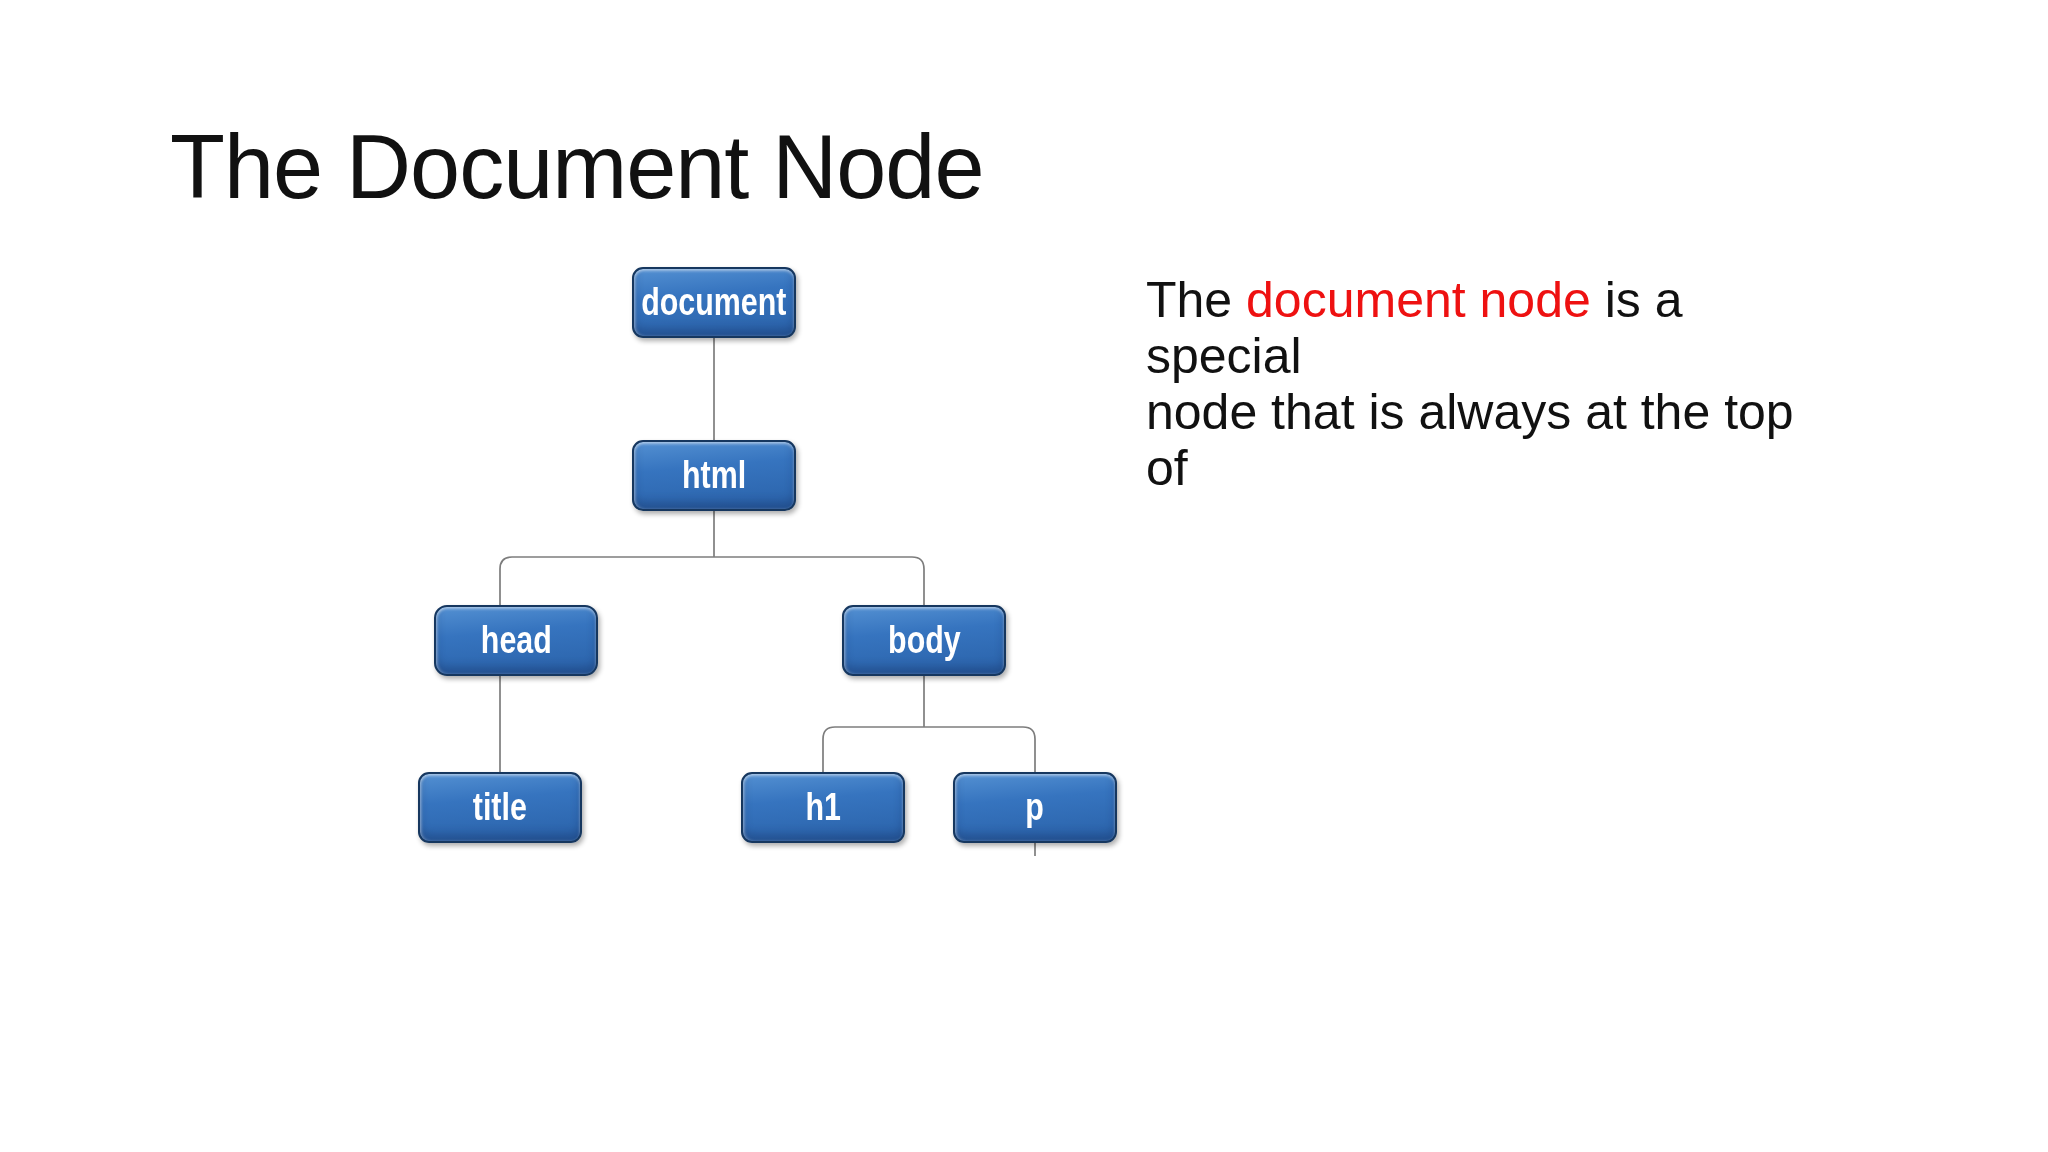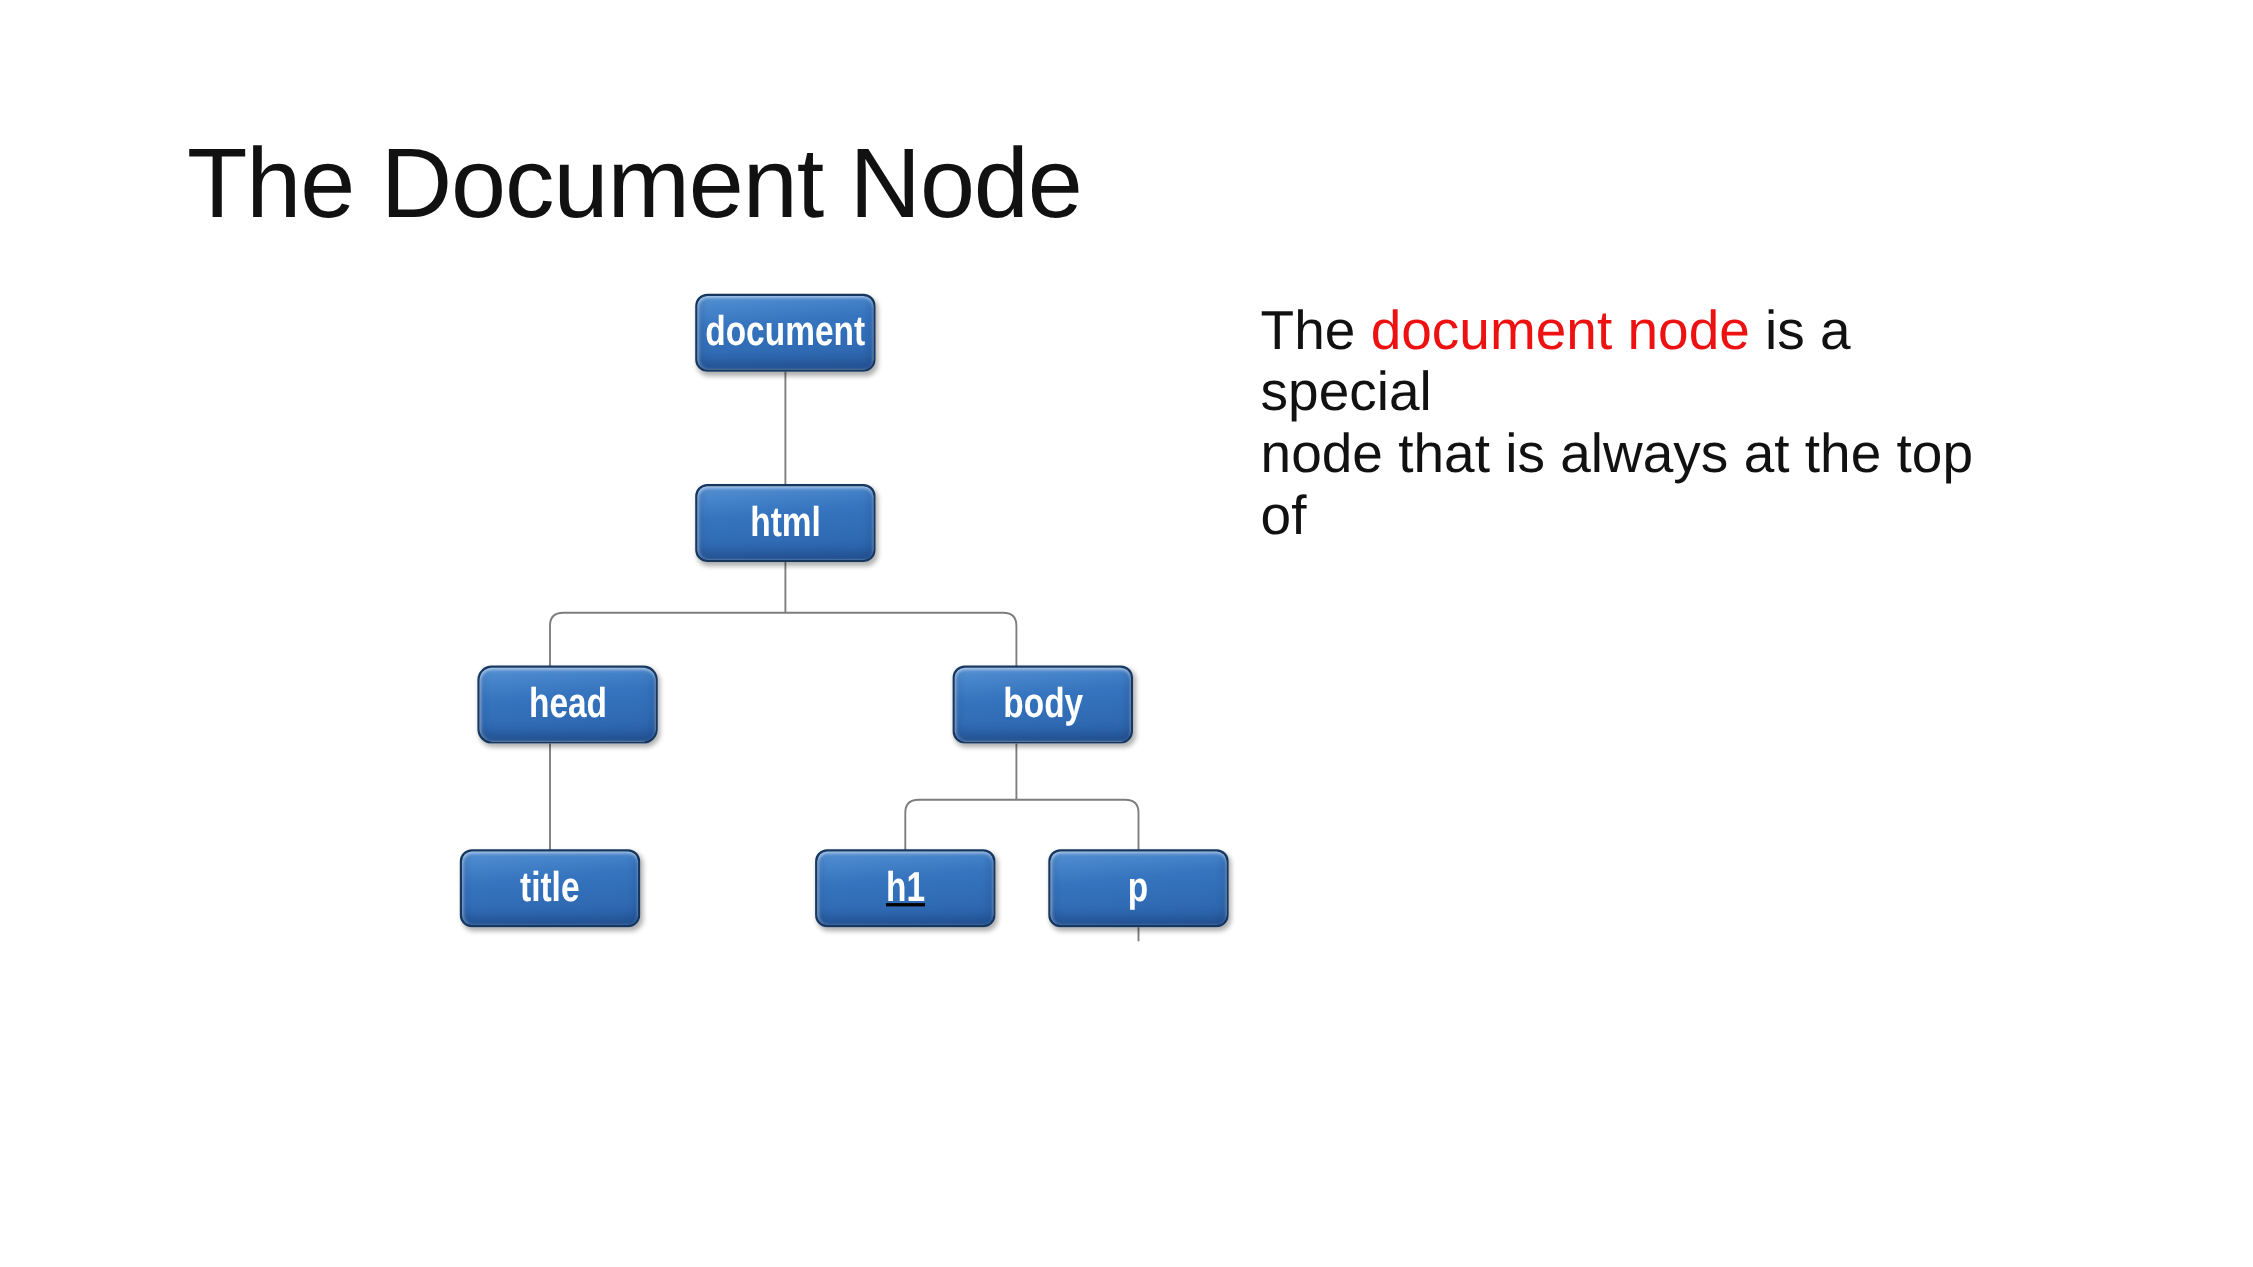--- a/index.html
+++ b/index.html
@@ -80,23 +80,23 @@
     color: var(--node-text);
     font-weight: 700;
     font-size: 38px;
     transform: scaleX(0.8);
     white-space: nowrap;
   }
   
   .pos-document { left: 632px;  top: 267px; }
   .pos-html     { left: 632px;  top: 440px; }
   .pos-head     { left: 434px;  top: 605px; border-radius: 13px; }
-  .pos-body     { left: 842px;  top: 605px; margin-left: 24px; }
+  .pos-body     { left: 842px;  top: 605px; }
   .pos-title    { left: 418px;  top: 772px; }
-  .pos-h1       { left: 741px;  top: 772px; text-decoration: underline; }
+  .pos-h1       { left: 741px;  top: 772px; }
   .pos-p        { left: 953px;  top: 772px; }
   .pos-a1       { left: 741px;  top: 938px; }
   .pos-a2       { left: 953px;  top: 938px; }
   .pos-a3       { left: 1171px; top: 938px; }
   .page-number {
     position: absolute;
     left: 1874px;
     top: 1082px;
     font-size: 25px;
     color: var(--page-number-color);

